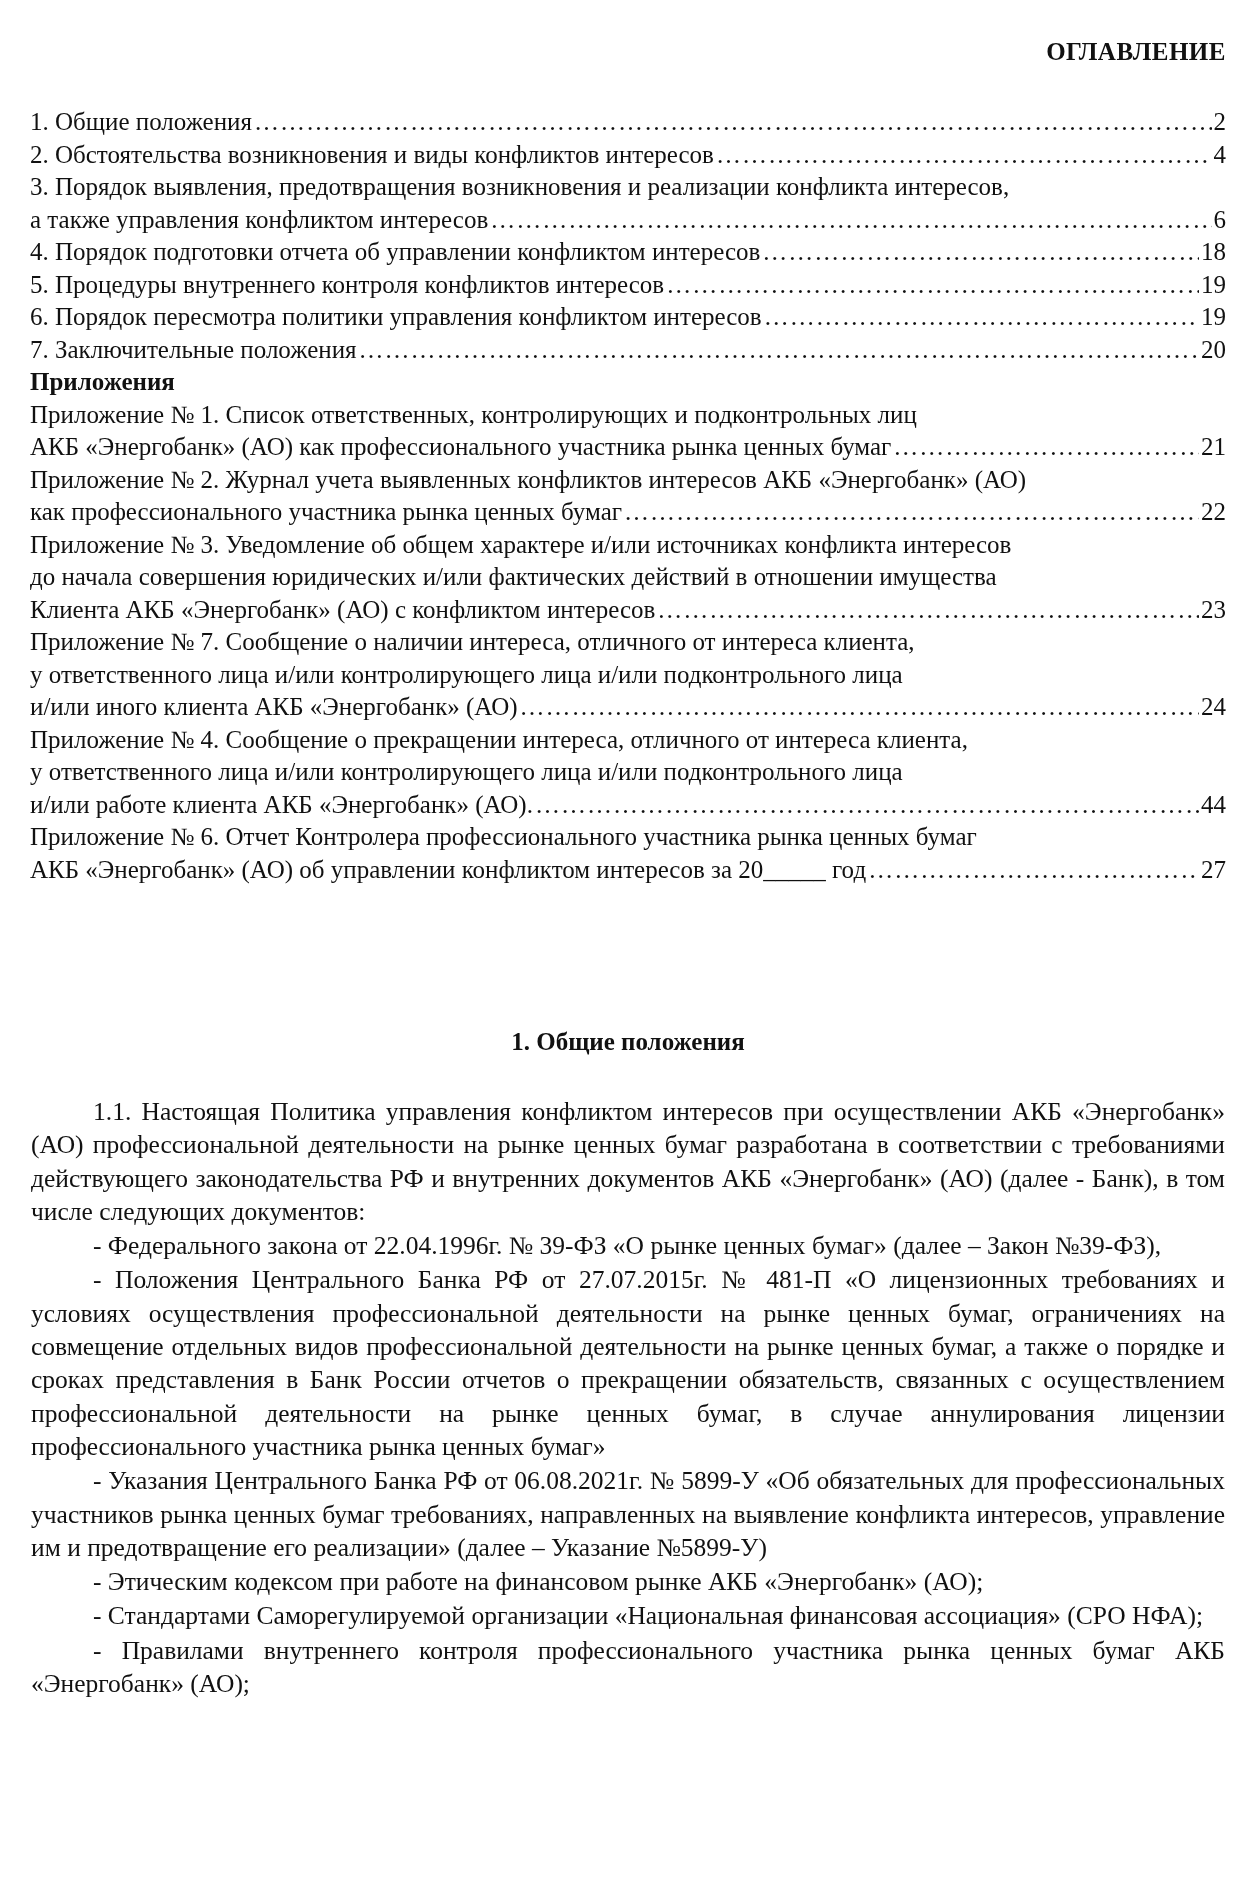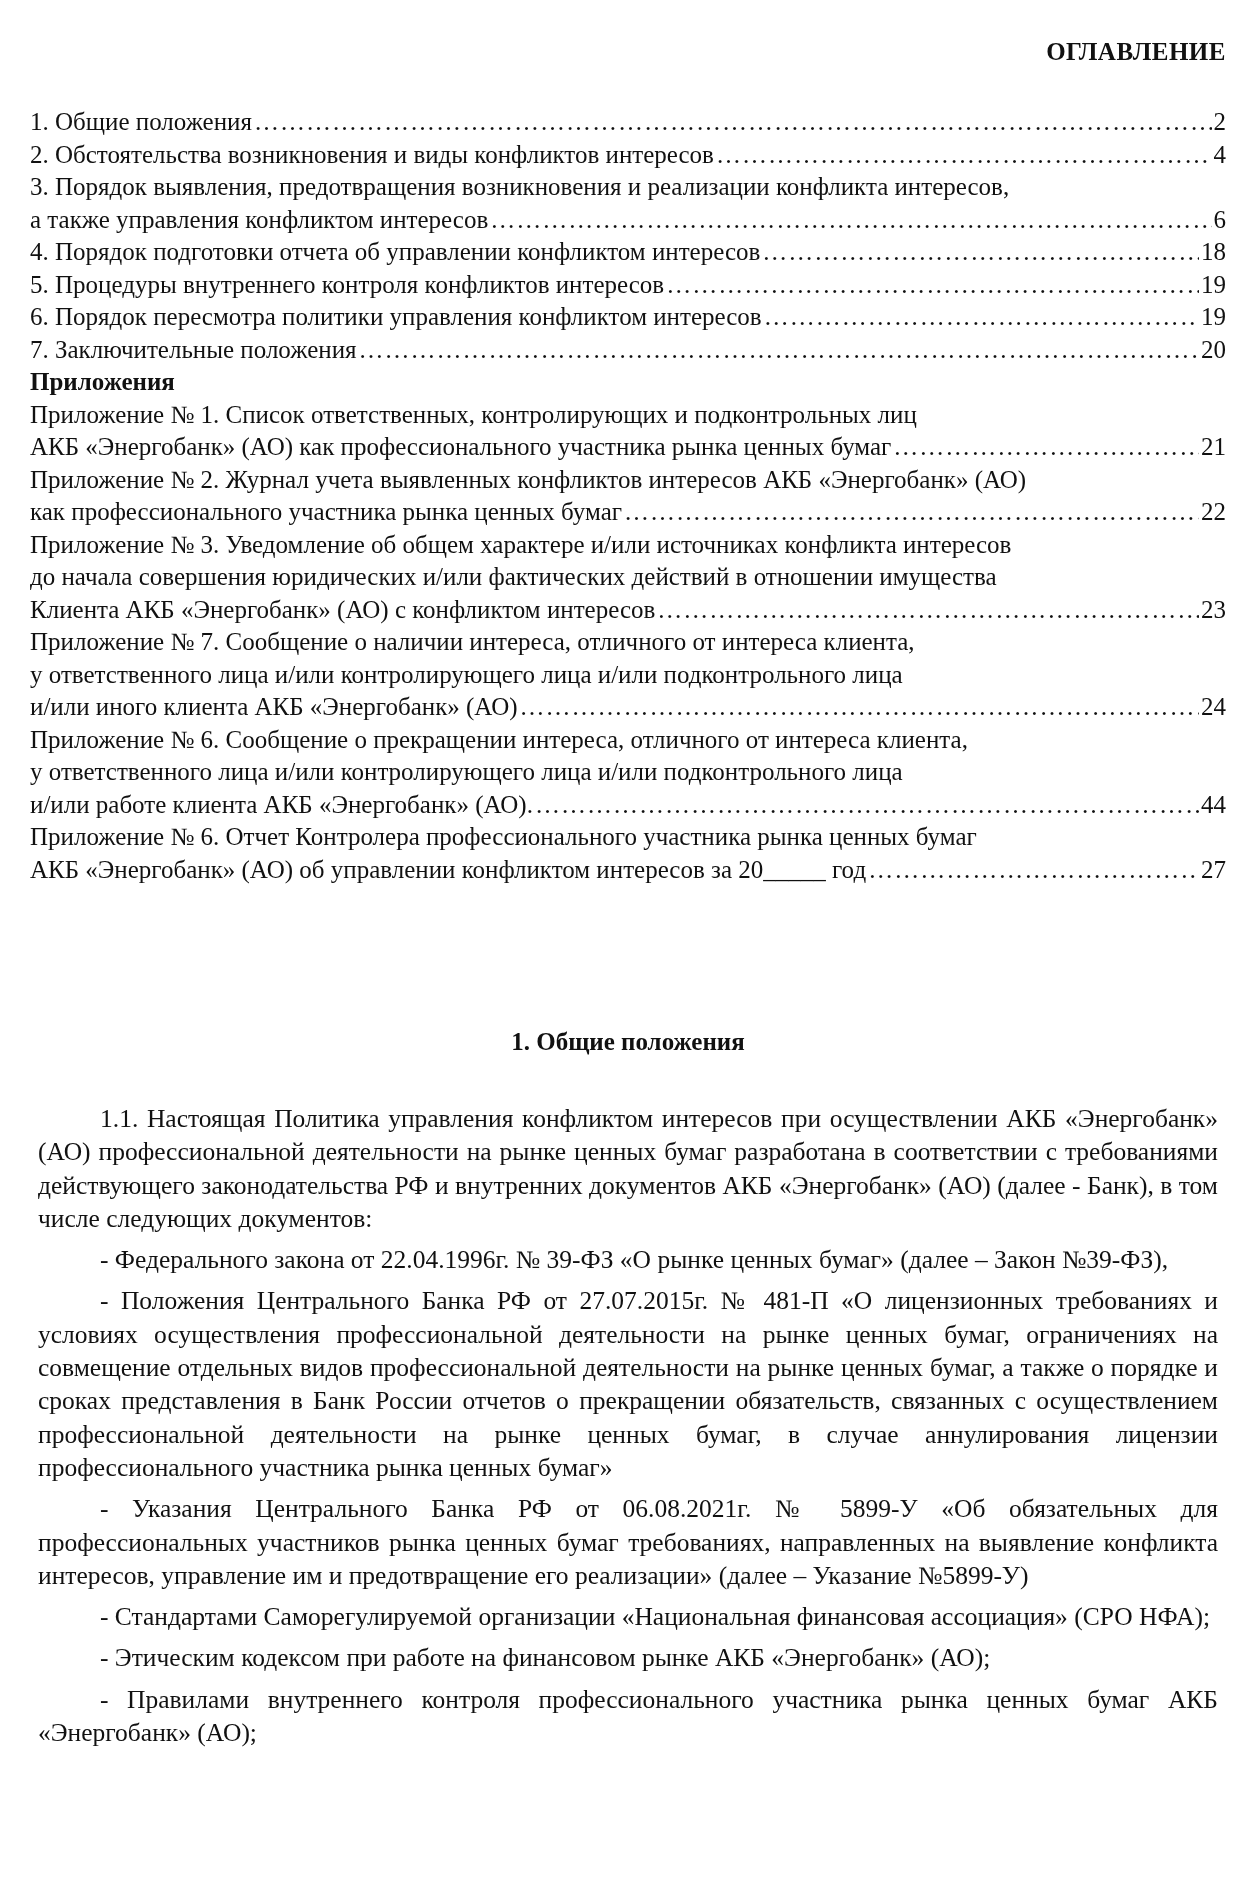--- a/index.html
+++ b/index.html
@@ -24,21 +24,21 @@
   .toc-row .dots::after {
     content: "……………………………………………………………………………………………………………………………………………………………………………………………………………………";
   }
   .toc-row .pg { white-space: nowrap; }
   .toc-heading { font-weight: bold; }
   .section-title {
     position: absolute; left: 0; top: 1028px; width: 1196px;
     text-align: center; font-weight: bold; font-size: 25px;
   }
   .body { position: absolute; left: 0; top: 1094px; width: 1196px; font-size: 25.5px; line-height: 33.3px; }
-  .para { text-align: justify; text-align-last: left; margin: 8px; }
+  .para { text-align: justify; text-align-last: left; margin: 1px; }
   .indent { text-indent: 62px; }
 </style>
 </head>
 <body>
 
 <div class="page">
 
   <div class="toc-title">ОГЛАВЛЕНИЕ</div>
 
   <div class="toc">
@@ -122,21 +122,21 @@
       <div class="toc-line">Приложение № 7. Сообщение о наличии интереса, отличного от интереса клиента,</div>
       <div class="toc-line">у ответственного лица и/или контролирующего лица и/или подконтрольного лица</div>
       <div class="toc-line toc-row">
         <span class="t">и/или иного клиента АКБ «Энергобанк» (АО)</span>
           <span class="dots"></span>
           <span class="pg">24</span>
       </div>
     </div>
 
     <div>
-      <div class="toc-line">Приложение № 6. Сообщение о прекращении интереса, отличного от интереса клиента,</div>
+      <div class="toc-line">Приложение № 4. Сообщение о прекращении интереса, отличного от интереса клиента,</div>
       <div class="toc-line">у ответственного лица и/или контролирующего лица и/или подконтрольного лица</div>
       <div class="toc-line toc-row">
         <span class="t">и/или работе клиента АКБ «Энергобанк» (АО).</span>
           <span class="dots"></span>
           <span class="pg">44</span>
       </div>
     </div>
 
     <div>
       <div class="toc-line">Приложение № 6. Отчет Контролера профессионального участника рынка ценных бумаг</div>
@@ -148,18 +148,18 @@
     </div>
   </div>
 
   <div class="section-title">1. Общие положения</div>
 
   <div class="body">
     <p class="para indent">1.1. Настоящая Политика управления конфликтом интересов при осуществлении АКБ «Энергобанк» (АО) профессиональной деятельности на рынке ценных бумаг разработана в соответствии с требованиями действующего законодательства РФ и внутренних документов АКБ «Энергобанк» (АО) (далее - Банк), в том числе следующих документов:</p>
     <p class="para indent">- Федерального закона от 22.04.1996г. № 39-ФЗ «О рынке ценных бумаг» (далее – Закон №39-ФЗ),</p>
     <p class="para indent">- Положения Центрального Банка РФ от 27.07.2015г. № 481-П «О лицензионных требованиях и условиях осуществления профессиональной деятельности  на рынке ценных бумаг, ограничениях на совмещение отдельных видов профессиональной деятельности на рынке ценных бумаг, а также о порядке и сроках представления в Банк России отчетов о прекращении обязательств, связанных с осуществлением профессиональной деятельности на рынке ценных бумаг, в случае аннулирования лицензии профессионального участника рынка ценных бумаг»</p>
     <p class="para indent">- Указания Центрального Банка РФ от 06.08.2021г. № 5899-У «Об обязательных для профессиональных участников рынка ценных бумаг требованиях, направленных на выявление конфликта интересов, управление им и предотвращение его реализации» (далее – Указание №5899-У)</p>
+    <p class="para indent">- Этическим кодексом при работе на финансовом рынке АКБ «Энергобанк» (АО);</p>
     <p class="para indent">- Стандартами Саморегулируемой организации «Национальная финансовая ассоциация» (СРО НФА);</p>
-    <p class="para indent">- Этическим кодексом при работе на финансовом рынке АКБ «Энергобанк» (АО);</p>
     <p class="para indent">- Правилами внутреннего контроля профессионального участника рынка ценных бумаг АКБ «Энергобанк» (АО);</p>
   </div>
 
 </div>
 
 </body></html>

